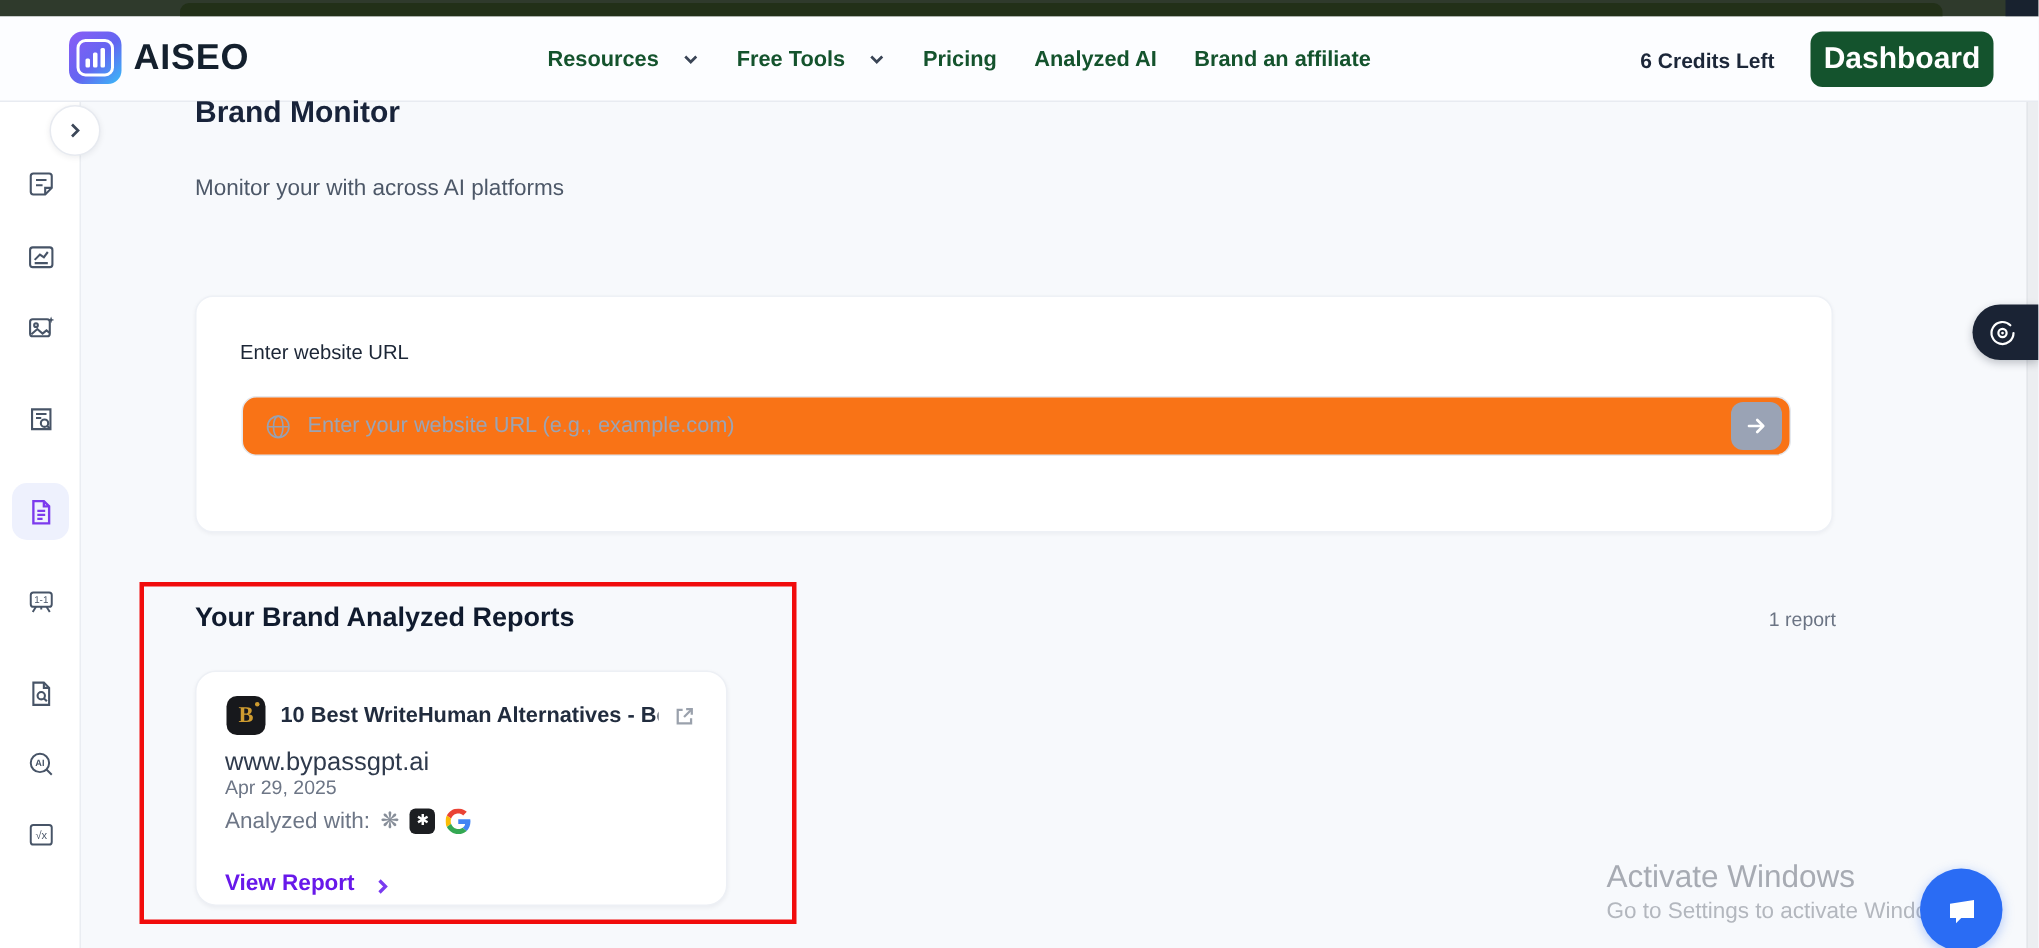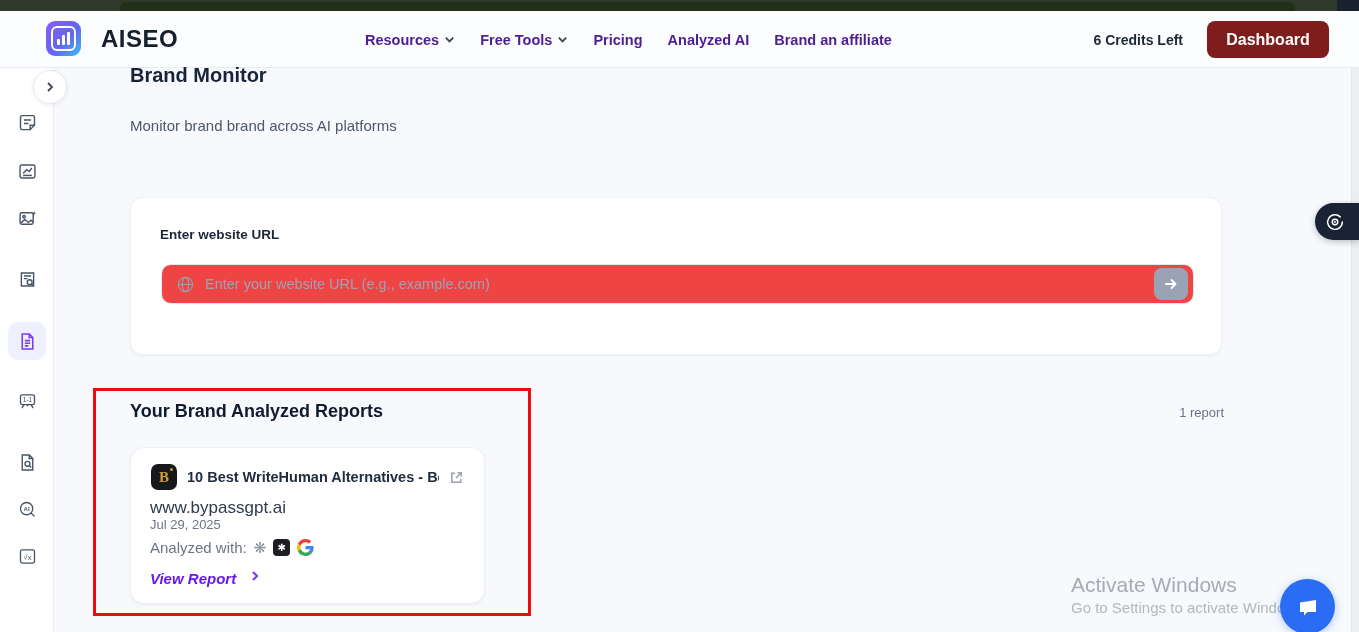--- a/index.html
+++ b/index.html
@@ -15,42 +15,42 @@
   .os-strip { position:absolute; left:0; top:0; width:1359px; height:11px; background:#2f3a2c; }
   .os-strip-inner { position:absolute; left:120px; top:2px; width:1175px; height:9px; background:#223018; border-radius:6px 6px 0 0; }
   .os-strip-corner { position:absolute; right:0; top:0; width:22px; height:11px; background:#18222f; }
 
   
   .navbar {
     position:absolute; left:0; top:11px; width:1359px; height:57px;
     background:#fcfdff; border-bottom:1px solid #e8ebf1;
     display:flex; align-items:center;
   }
-  .brand { position:absolute; left:46px; top:10px; display:flex; align-items:center; gap:20px; }
+  .brand { position:absolute; left:46px; top:10px; display:flex; align-items:center; gap:8px; }
   .brand-icon {
     width:35px; height:35px; border-radius:9px;
     background:linear-gradient(135deg,#8b5cf6 0%,#6366f1 55%,#38bdf8 100%);
     display:flex; align-items:center; justify-content:center;
   }
   .brand-icon-inner {
     width:25px; height:25px; border:2px solid #fff; border-radius:6px;
     display:flex; align-items:flex-end; justify-content:center; gap:2px; padding-bottom:4px;
   }
   .brand-icon-inner i { display:block; width:3px; background:#fff; border-radius:1px; }
   .brand-name { font-size:24px; font-weight:800; color:#14202e; letter-spacing:.5px; }
 
   .nav-menu { position:absolute; left:365px; top:0; height:57px; display:flex; align-items:center; gap:25px; }
-  .nav-item { display:flex; align-items:center; gap:5px; font-size:14.5px; font-weight:600; color:#4c1d95; cursor:pointer; white-space:nowrap; }
+  .nav-item { display:flex; align-items:center; gap:16px; font-size:14.5px; font-weight:600; color:#14532d; cursor:pointer; white-space:nowrap; }
   .chev { width:11px; height:11px; stroke:#3a4556; stroke-width:2; fill:none; }
 
   .nav-right { position:absolute; right:30px; top:0; height:57px; display:flex; align-items:center; gap:24px; }
   .credits { font-size:14px; font-weight:600; color:#1c2739; }
   .dashboard-btn {
-    width:122px; height:37px; background:#7f1d1d; color:#fff; border:none; border-radius:8px;
-    font-size:16px; font-weight:600; font-family:inherit; cursor:pointer;text-align:center;
+    width:122px; height:37px; background:#14532d; color:#fff; border:none; border-radius:8px;
+    font-size:20px; font-weight:600; font-family:inherit; cursor:pointer;text-align:center;
   }
 
   
   .sidebar { position:absolute; left:0; top:68px; width:54px; height:564px; background:#ffffff; border-right:1px solid #eaedf2; }
   .collapse-btn {
     position:absolute; left:33px; top:70px; width:34px; height:34px; border-radius:50%;
     background:#fff; border:1px solid #e7eaf0; box-shadow:0 1px 4px rgba(16,24,40,.08);
     display:flex; align-items:center; justify-content:center; cursor:pointer; z-index:5;
   }
   .side-icon { position:absolute; left:27px; transform:translate(-50%,-50%); width:38px; height:38px; border-radius:10px; display:flex; align-items:center; justify-content:center; cursor:pointer; color:#475467; }
@@ -59,24 +59,24 @@
 
   
   .page-title { position:absolute; left:130px; top:64px; font-size:20px; font-weight:800; color:#18233a; }
   .page-subtitle { position:absolute; left:130px; top:117px; font-size:15px; color:#4d5868; }
 
   .url-card {
     position:absolute; left:130px; top:197px; width:1092px; height:158px;
     background:#fff; border:1px solid #eef1f6; border-radius:12px;
     box-shadow:0 1px 3px rgba(16,24,40,.05);
   }
-  .url-label { position:absolute; left:29px; top:29px; font-size:13.5px; font-weight:700; color:#1c2636; }
+  .url-label { position:absolute; left:29px; top:29px; font-size:13.5px; font-weight:400; color:#1c2636; }
   .url-input-wrap {
     position:absolute; left:30px; top:66px; width:1033px; height:40px;
-    border:1px solid #e4e8ee; border-radius:10px; background:#ef4444;
+    border:1px solid #e4e8ee; border-radius:10px; background:#f97316;
     display:flex; align-items:center; padding:0 5px 0 14px;
   }
   .globe { width:19px; height:19px; stroke:#98a1b2; stroke-width:1.4; fill:none; flex:0 0 auto; }
   .url-input {
     flex:1; border:none; outline:none; font-family:inherit; font-size:14.5px; color:#1c2636;
     padding:0 10px; background:transparent;
   }
   .url-input::placeholder { color:#9ba4b5; }
   .submit-btn {
     width:34px; height:32px; background:#9aa3b5; border:none; border-radius:8px;
@@ -101,21 +101,21 @@
   }
   .favicon::after { content:""; position:absolute; top:4px; right:4px; width:3px; height:3px; border-radius:50%; background:#cf9c30; }
   .report-title { font-size:14.5px; font-weight:700; color:#212c3e; white-space:nowrap; overflow:hidden; max-width:252px; }
   .ext-icon { width:15px; height:15px; stroke:#9aa1ac; stroke-width:1.6; fill:none; flex:0 0 auto; cursor:pointer; }
   .report-date { position:absolute; left:19px; top:69px;  font-size:13px; color:#6d7686; }
   .report-url2 { position:absolute; left:19px; top:50px;  font-size:17px; color:#2f3a4c; }
   .analyzed-row { position:absolute; left:19px; top:91px; display:flex; align-items:center; gap:7px; }
   .analyzed-label { font-size:15px; color:#6d7686; }
   .openai-glyph { font-size:15px; color:#878e99; line-height:1; }
   .claude-badge { width:17px; height:17px; border-radius:4px; background:#1c1e22; color:#fff; font-size:10px; display:flex; align-items:center; justify-content:center; line-height:1; }
-  .view-report { position:absolute; left:19px; top:122px; display:flex; align-items:flex-start; gap:13px; cursor:pointer;font-style:italic; }
+  .view-report { position:absolute; left:19px; top:132px; display:flex; align-items:flex-end; gap:13px; cursor:pointer; }
   .view-report-label { font-size:15px; font-weight:700; color:#6818ea; }
   .view-chev { width:12px; height:12px; stroke:#7a3bf0; stroke-width:2.2; fill:none; }
 
   
   .scroll-strip { position:absolute; right:0; top:68px; width:8px; height:564px; background:#eceef1; border-left:1px solid #e3e6ea; }
   .side-widget {
     position:absolute; right:0; top:203px; width:44px; height:37px; background:#1a2334;
     border-radius:19px 0 0 19px; display:flex; align-items:center; justify-content:flex-start;
     padding-left:9px; cursor:pointer; z-index:7; box-shadow:0 2px 6px rgba(16,24,40,.25);
   }
@@ -246,21 +246,21 @@
   </svg>
 </div>
 <div class="side-icon" style="top:556px">
   <svg viewBox="0 0 24 24" fill="none" stroke="currentColor" stroke-width="1.5">
     <rect x="4" y="4.5" width="16" height="15" rx="2"></rect>
     <text x="12" y="15.5" text-anchor="middle" font-size="8.5" fill="currentColor" stroke="none" font-family="Liberation Sans, sans-serif">√x</text>
   </svg>
 </div>
 
 <h1 class="page-title">Brand Monitor</h1>
-<div class="page-subtitle">Monitor brand brand across AI platforms</div>
+<div class="page-subtitle">Monitor your with across AI platforms</div>
 
 <div class="url-card">
   <div class="url-label">Enter website URL</div>
   <div class="url-input-wrap">
     <svg class="globe" viewBox="0 0 24 24">
       <circle cx="12" cy="12" r="9"></circle>
         <ellipse cx="12" cy="12" rx="4" ry="9"></ellipse>
         <path d="M3 12h18"></path>
     </svg>
     <input class="url-input" type="text" placeholder="Enter your website URL (e.g., example.com)" style="">
@@ -280,21 +280,21 @@
   <div class="report-head">
     <div class="favicon">B</div>
     <div class="report-title">10 Best WriteHuman Alternatives - Bett...</div>
     <svg class="ext-icon" viewBox="0 0 16 16">
       <path d="M6.5 3.5H3v9.5h9.5V9.5"></path>
         <path d="M9 3h4v4"></path>
         <path d="M13 3L7.5 8.5"></path>
     </svg>
   </div>
   <div class="report-url2">www.bypassgpt.ai</div>
-  <div class="report-date">Jul 29, 2025</div>
+  <div class="report-date">Apr 29, 2025</div>
   <div class="analyzed-row">
     <span class="analyzed-label">Analyzed with:</span>
     <span class="openai-glyph">❋</span>
     <span class="claude-badge">✱</span>
     <svg width="17" height="17" viewBox="0 0 48 48">
       <path fill="#EA4335" d="M24 9.5c3.54 0 6.71 1.22 9.21 3.6l6.85-6.85C35.9 2.38 30.47 0 24 0 14.62 0 6.51 5.38 2.56 13.22l7.98 6.19C12.43 13.72 17.74 9.5 24 9.5z"></path>
       <path fill="#4285F4" d="M46.98 24.55c0-1.57-.15-3.09-.38-4.55H24v9.02h12.94c-.58 2.96-2.26 5.48-4.78 7.18l7.73 6c4.51-4.18 7.09-10.36 7.09-17.65z"></path>
       <path fill="#FBBC05" d="M10.53 28.59c-.48-1.45-.76-2.99-.76-4.59s.27-3.14.76-4.59l-7.98-6.19C.92 16.46 0 20.12 0 24c0 3.88.92 7.54 2.56 10.78l7.97-6.19z"></path>
       <path fill="#34A853" d="M24 48c6.48 0 11.93-2.13 15.89-5.81l-7.73-6c-2.15 1.45-4.92 2.3-8.16 2.3-6.26 0-11.57-4.22-13.47-9.91l-7.98 6.19C6.51 42.62 14.62 48 24 48z"></path>
     </svg>

